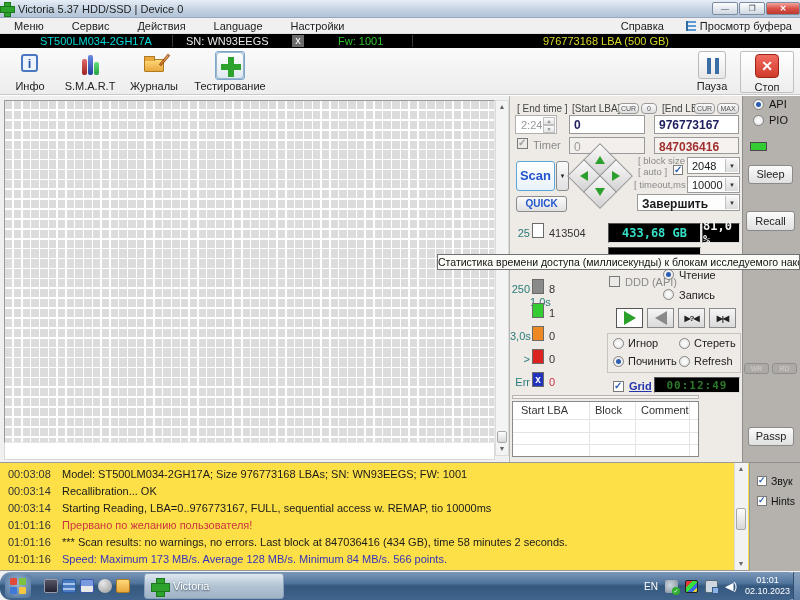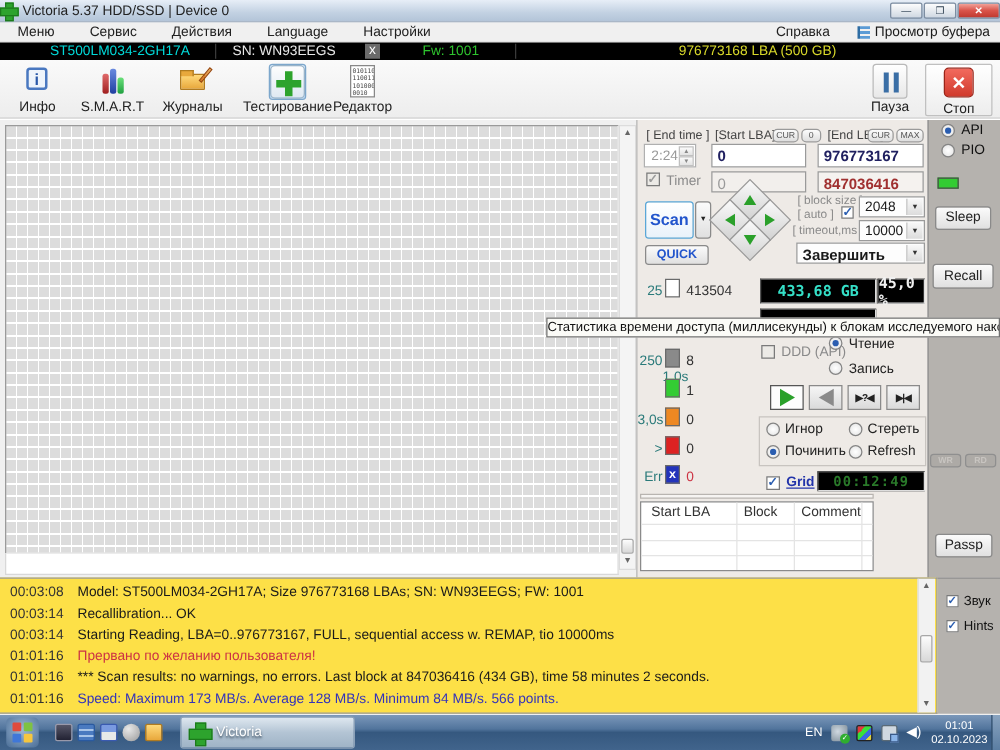--- a/index.html
+++ b/index.html
@@ -145,21 +145,21 @@
   .log-time { position:absolute; left:8px; font-size:11px; color:#333; }
   .log-text { position:absolute; left:62px; font-size:11px; white-space:nowrap; }
   .log-scroll { position:absolute; left:734px; top:0px; width:14px; height:107px; background:#f2f2f2; border-left:1px solid #ddd; }
   .logside { position:absolute; left:750px; top:462px; width:50px; height:109px; background:#b5b2ae; border-top:1px solid #8f8f8f; }
   .ls-item { position:absolute; left:7px; display:flex; align-items:center; gap:4px; font-size:10.5px; color:#111; }
   .ls-cb { width:10px; height:10px; background:#fff; border:1px solid #7a7a7a; position:relative; }
   .ls-cb::after { content:"✓"; position:absolute; left:0; top:-2px; font-size:9px; font-weight:bold; color:#2a5db0; }
 
   
   .taskbar { position:absolute; left:0; top:572px; width:800px; height:28px;
-    background:linear-gradient(#7b98ba 0%, #51749c 40%, #35587f 50%, #41648c 100%); }
+    background:linear-gradient(#7b98ba 0%, #51749c 40%, #35587f 50%, #41648c 100%);border-radius:11px; }
   .start-btn { position:absolute; left:5px; top:2px; width:26px; height:24px; border-radius:4px;
     background:radial-gradient(circle at 50% 40%, #9db8d4, #4a6d96); display:flex; align-items:center; justify-content:center; }
   .winlogo { width:16px; height:16px; display:grid; grid-template-columns:7px 7px; grid-template-rows:7px 7px; gap:2px; }
   .winlogo i { border-radius:1px; }
   .ql-ico { position:absolute; top:7px; width:14px; height:14px; border-radius:2px; }
   .task-app { position:absolute; left:144px; top:1px; width:140px; height:26px; border:1px solid #8aa0b8; border-radius:3px;
     background:linear-gradient(#dfe8f0,#b3c4d4 50%,#9fb3c6); display:flex; align-items:center; gap:5px; padding-left:6px; }
   .task-app .cross { width:17px; height:17px; }
   .task-app .cross::before { left:5px; width:7px; height:17px; }
   .task-app .cross::after { top:5px; width:17px; height:7px; }
@@ -230,26 +230,20 @@
           <span class="ico-pencil"></span>
       </div>
       <div class="tb-lbl">Журналы</div>
     </div>
     <div class="tb-btn tb-sel" style="left:192px; width:76px;">
       <div class="tb-ico-wrap" style="position:relative; width:30px; height:29px;">
         <span class="ico-aid"></span>
       </div>
       <div class="tb-lbl">Тестирование</div>
     </div>
-    <div class="tb-btn" style="left:262px;">
-      <div class="tb-ico">
-        <span class="ico-doc">010110<br>110011<br>101000<br>0010</span>
-      </div>
-      <div class="tb-lbl">Редактор</div>
-    </div>
     <div class="tb-btn" style="left:688px; width:48px;">
       <div class="tb-ico">
           <span class="ico-pause"></span>
         </div>
       <div class="tb-lbl">Пауза</div>
     </div>
     <div class="tb-btn" style="left:740px; width:54px; border:1px solid #c0c0c0; border-radius:2px; background:linear-gradient(#ffffff,#ededed);">
       <div class="tb-ico">
           <span class="ico-stop">✕</span>
         </div>
@@ -323,21 +317,21 @@
   <div class="combo" style="left:637px; top:194px; width:103px; font-weight:bold; font-size:12px;">
     <span>Завершить</span>
     <span class="ca">▼</span>
   </div>
 
   <span class="stat-lbl" style="left:510px; top:227px;">25</span>
   <span class="stat-box" style="top: 223px; background-color: rgb(255, 255, 255);"></span>
   <span class="stat-val" style="top:227px;">413504</span>
 
   <div class="lcd" style="left: 608px; top: 223px; width: 93px; height: 20px; font-size: 12px; color: rgb(53, 224, 200);">433,68 GB</div>
-  <div class="lcd" style="left:702px; top:223px; width:38px; height:20px; font-size:12px; color:#f0f0f0;">45,0 %</div>
+  <div class="lcd" style="left:702px; top:223px; width:38px; height:20px; font-size:12px; color:#f0f0f0;">81,0 %</div>
   <div class="lcd" style="left:608px; top:247px; width:93px; height:19px;"></div>
 
   <span class="cb dis" style="left:609px; top:276px;"></span>
   <span class="rp-lbl gray" style="left:625px; top:276px; font-size:11px;">DDD (API)</span>
   <span class="radio sel" style="left:663px; top:269px;"></span>
   <span class="rp-radio-lbl" style="left:679px; top:269px;">Чтение</span>
   <span class="radio" style="left:663px; top:289px;"></span>
   <span class="rp-radio-lbl" style="left:679px; top:289px;">Запись</span>
 
   <span class="stat-lbl" style="left:510px; top:283px;">250</span>

